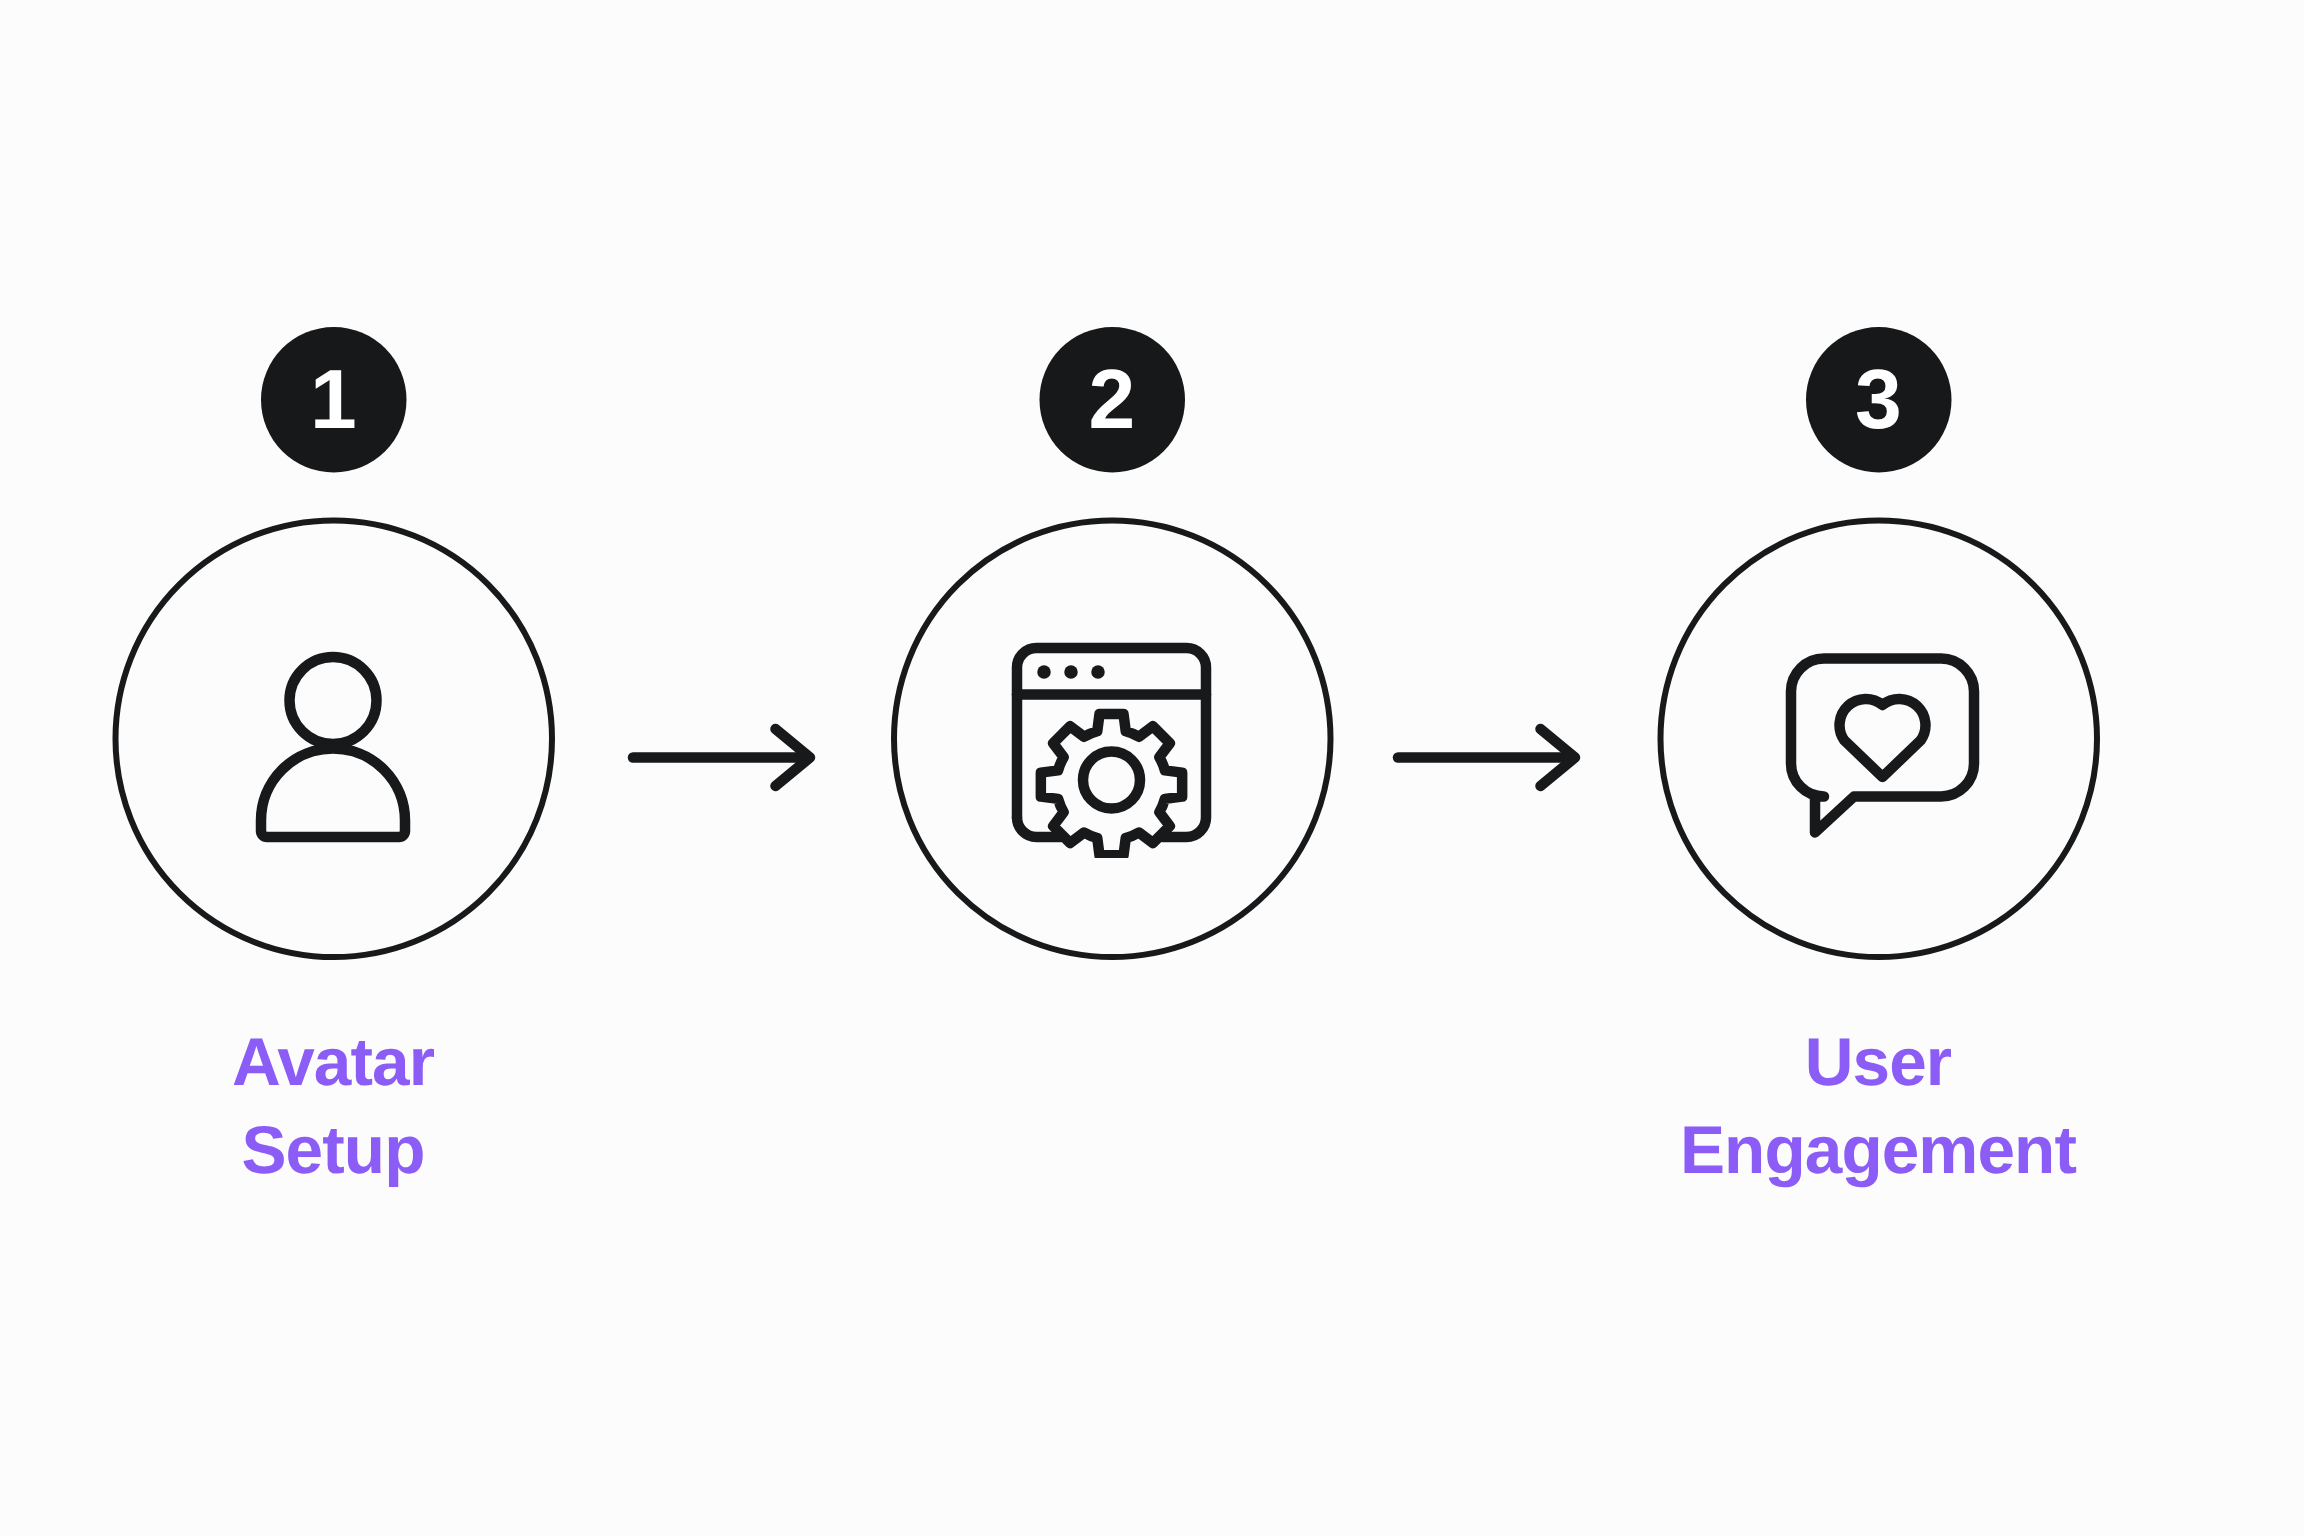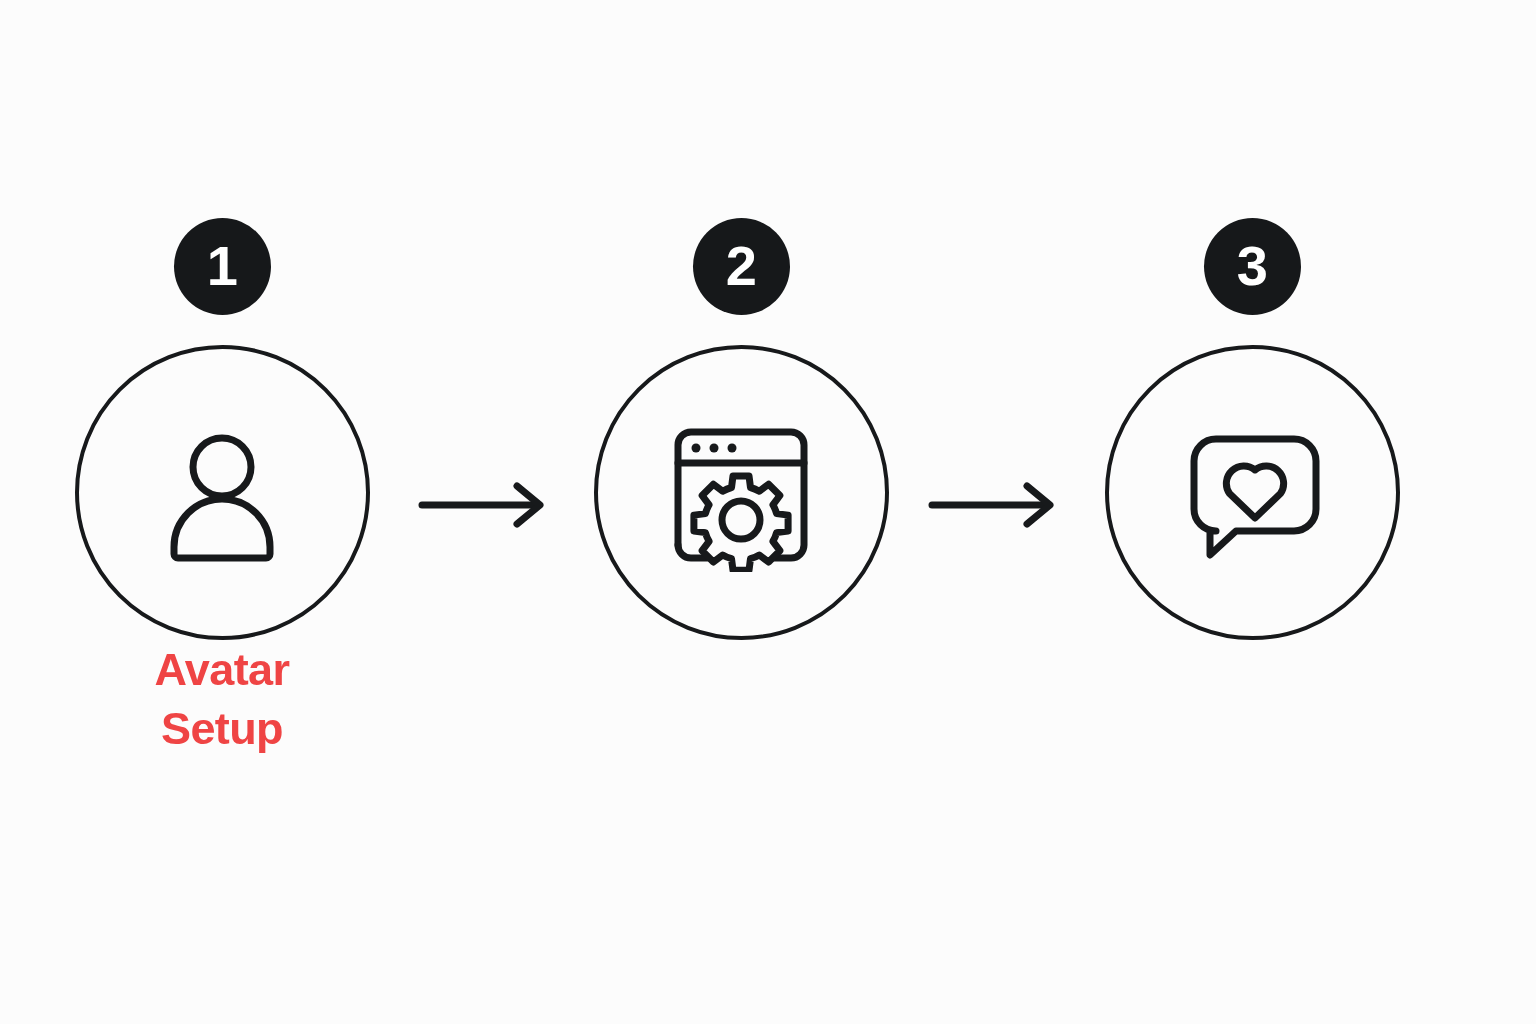--- a/index.html
+++ b/index.html
@@ -69,22 +69,23 @@
     justify-content: center;
     flex: none;
     background: transparent;
   }
   .icon-circle svg {
     display: block;
   }
 
   
   .caption {
+    margin-top: 38px;
     text-align: center;
-    color: #ef4444;
+    color: #8b5cf6;
     font-size: 45px;
     font-weight: 700;
     line-height: 1.32;
     letter-spacing: -0.6px;
     white-space: pre-line;
   }
 
   
   .arrow {
     position: absolute;
@@ -183,15 +184,17 @@
 
           <path d="M40 22 H118 a22 22 0 0 1 22 22 V92 a22 22 0 0 1 -22 22 H60
                    L34 138 V114 H40 a22 22 0 0 1 -22 -22 V44 a22 22 0 0 1 22 -22 z"></path>
 
           <path d="M79 101 L53.5 76.5 a17.5 17.5 0 0 1 25.5 -23.5
                    a17.5 17.5 0 0 1 25.5 23.5 z"></path>
         </svg>
       </span>
     </div>
 
+    <div class="caption">User
+Engagement</div>
   </div>
 
 </div>
 
 </body></html>

